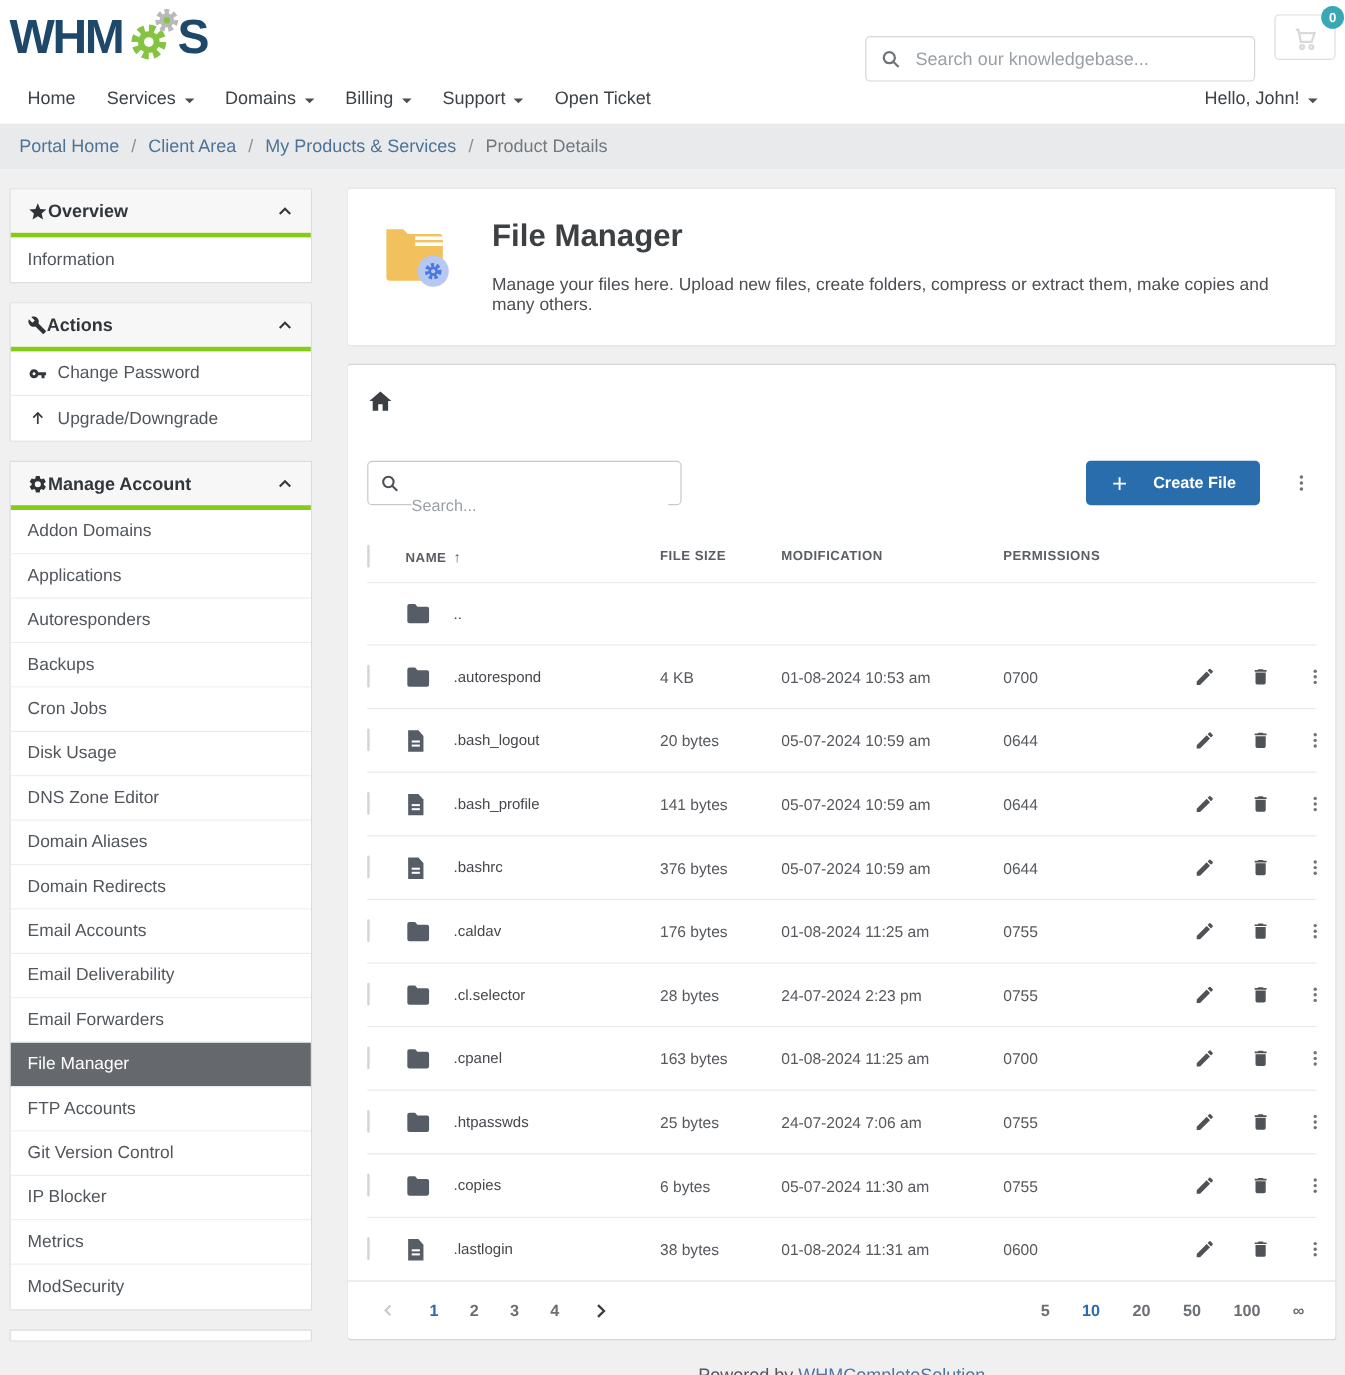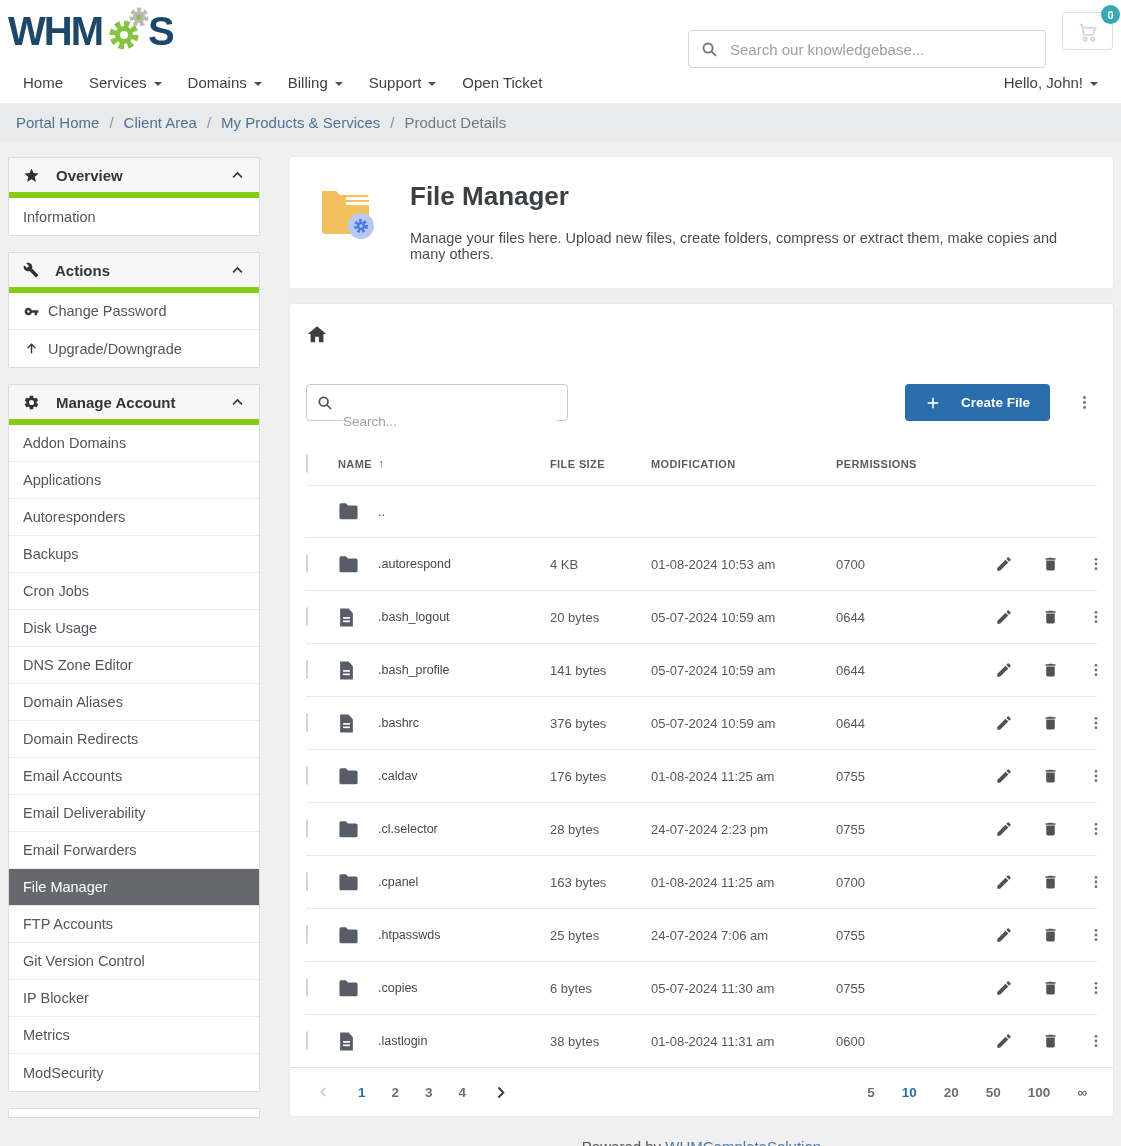--- a/index.html
+++ b/index.html
@@ -5,21 +5,21 @@
   * { margin:0; padding:0; box-sizing:border-box; }
   html,body { width:1121px; height:1146px; overflow:hidden;
     font-family:"Liberation Sans","DejaVu Sans",sans-serif; background:#fff; }
 
   
   .top-header { height:62px; display:flex; align-items:center; padding:0 8px 0 8px; background:#fff; }
   .logo { display:flex; align-items:flex-start; margin-top:2px; cursor:pointer; }
   .logo-text { font-size:40px; font-weight:bold; color:var(--navy); letter-spacing:-2px; line-height:52px; }
   .logo-gears { position:relative; width:50px; height:54px; margin:0 -2px; }
   .hdr-right { margin-left:auto; display:flex; align-items:center; gap:16px; }
-  .kb-search { width:358px; height:38px; border:1px solid #d6d6d6; border-radius:4px;
+  .kb-search { width:325px; height:38px; border:1px solid #d6d6d6; border-radius:4px;
     display:flex; align-items:center; padding:0 12px; gap:12px; background:#fff;margin-top:36px; }
   .kb-search input { border:none; outline:none; flex:1; font-size:15px; color:#555;
     font-family:inherit; background:transparent; }
   .kb-search input::placeholder { color:#9aa0a6; }
   .cart-btn { position:relative; width:51px; height:38px; border:1px solid #ddd; border-radius:4px;
     background:#fff; display:flex; align-items:center; justify-content:center; cursor:pointer; }
   .cart-badge { position:absolute; top:-8px; right:-8px; width:19px; height:19px; border-radius:50%;
     background:var(--teal); color:#fff; font-size:11px; font-weight:bold;
     display:flex; align-items:center; justify-content:center; }
 
@@ -37,22 +37,22 @@
   .crumb-link { color:#4d7396; cursor:pointer; }
   .crumb-sep { color:#8a9299; }
   .crumb-current { color:#71797f; }
 
   
   .content { background:#f0f0f1; height:1005px; display:flex; padding:16px 8px 0 8px; gap:30px; }
 
   
   .sidebar { width:252px; flex:none; }
   .panel { background:#fff; border:1px solid #dcdcdc; border-radius:1px; margin-bottom:16px; }
-  .panel-header { background:#f7f7f7; height:40px; display:flex; align-items:center; gap:16px;
-    padding:0 14px; border-bottom:6px solid #84cc16; cursor:pointer; }
+  .panel-header { background:#f7f7f7; height:40px; display:flex; align-items:center; gap:0;
+    padding:0 14px; border-bottom:4px solid #84cc16; cursor:pointer; }
   .panel-title { font-size:15px; font-weight:bold; color:#30363c; flex:1; }
   .panel-item { height:37px; display:flex; align-items:center; gap:9px; padding:0 14px;
     font-size:14.5px; color:#515archive; color:#51565c; border-bottom:1px solid #ececec; cursor:pointer; background:#fff; }
   .panel-item:last-child { border-bottom:none; }
   .panel-item.active { background:#65686c; color:#fff; }
   .panel-item .mini-ico { width:16px; display:flex; justify-content:center; color:#33373b; }
   .stub-row { height:10px; background:#fff; }
 
   
   .main-col { flex:1; min-width:0; }

